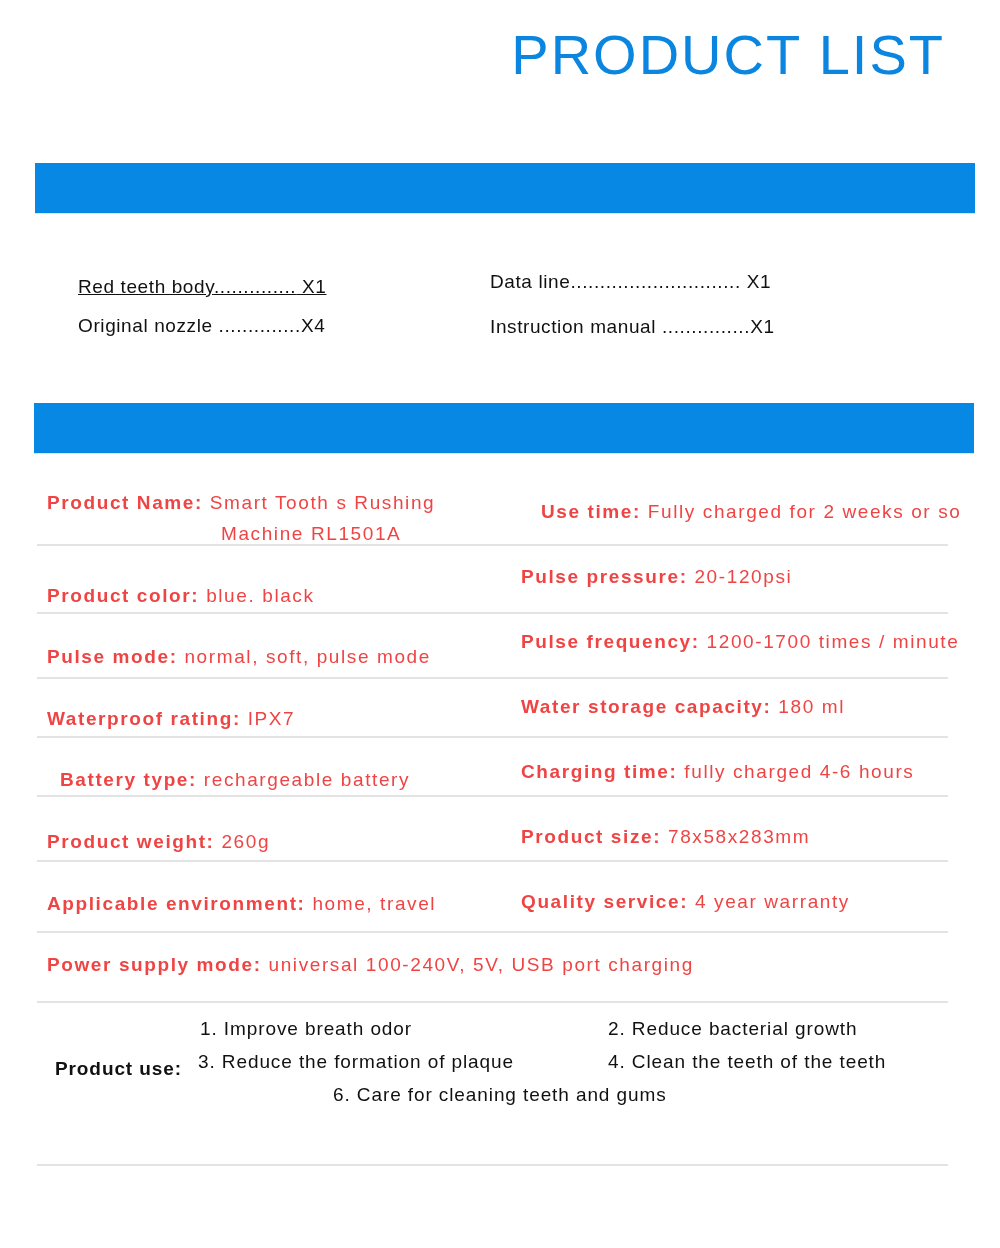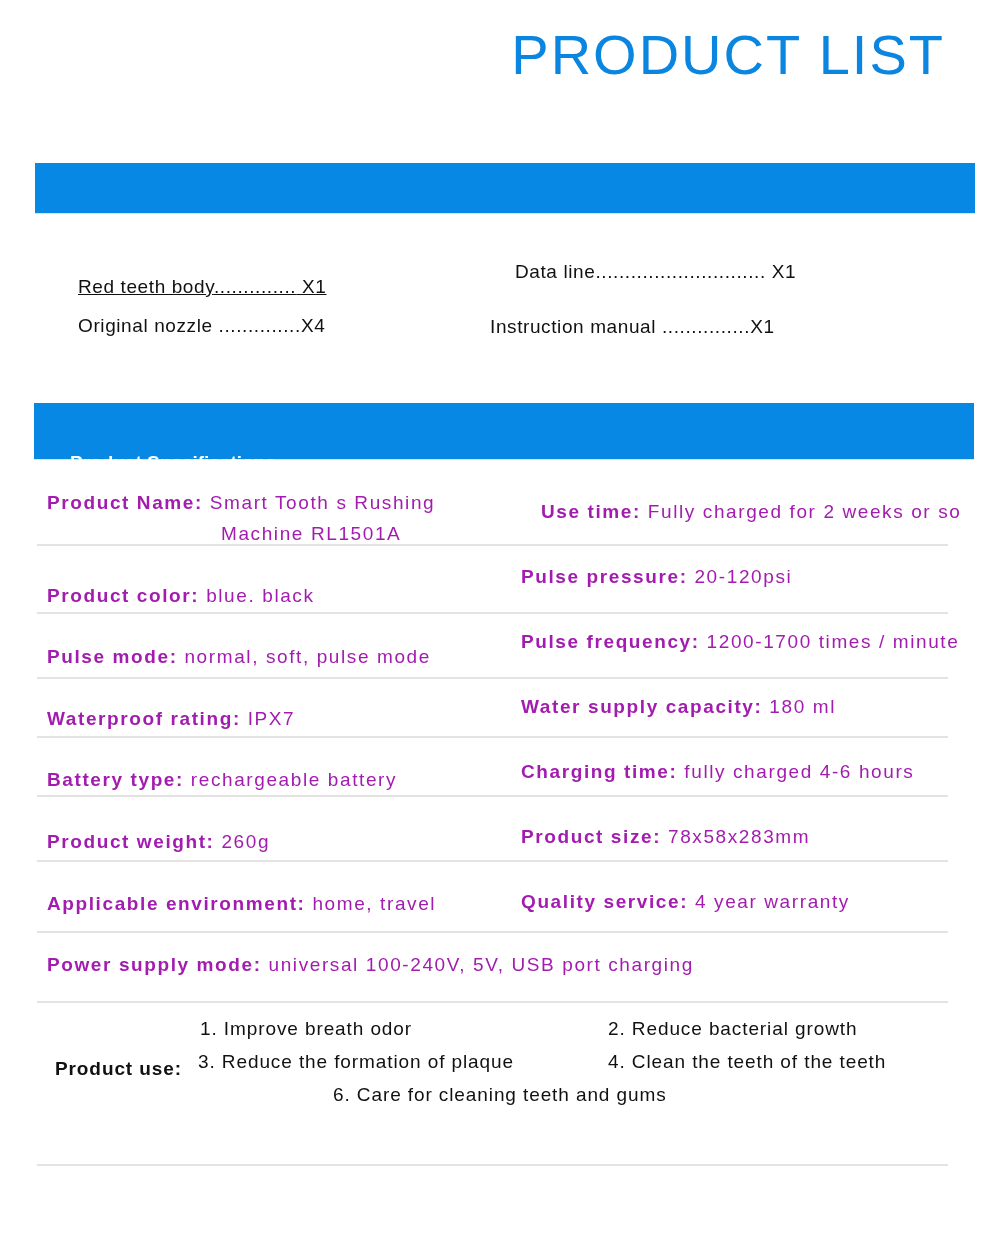--- a/index.html
+++ b/index.html
@@ -12,59 +12,59 @@
     left: 0; top: 22px; width: 945px; text-align: right;
     font-size: 56px; font-weight: normal; color: #0a86e0; letter-spacing: 2px;
     transform: scaleX(1.0);
   }
   .section-bar {
     background: #0788e4; color: #fff; font-weight: bold; font-size: 19px;
     box-shadow: 0 1px 0 #cfe6f8;
   }
   .section-bar span { position: absolute; left: 36px; top: 14px; margin-top: 35px; }
   .bar1 { left: 35px; top: 163px; width: 940px; height: 50px; }
-  .bar2 { left: 34px; top: 403px; width: 940px; height: 56px; }
+  .bar2 { left: 34px; top: 403px; width: 940px; height: 50px; }
   .cfg { font-size: 19px; letter-spacing: 0.6px; color: #111; white-space: pre; }
-  .spec { font-size: 19px; letter-spacing: 1.6px; color: #a21caf; white-space: nowrap; }
+  .spec { font-size: 19px; letter-spacing: 1.6px; color: #ef4444; white-space: nowrap; }
   .spec b { font-weight: bold; }
   .divider { left: 37px; width: 911px; height: 2px; background: #e3e3e3; }
   .use { font-size: 19px; letter-spacing: 0.9px; color: #111; white-space: nowrap; }
   .use b { font-weight: bold; }
 </style>
 </head>
 <body>
 
 <div class="abs page-title">PRODUCT LIST</div>
 
 <div class="abs section-bar bar1">
   <span>Configuration details</span>
 </div>
 
 <div class="abs cfg" style="left:78px; top:276px;text-decoration:underline;"><span>Red teeth body</span><span>..............</span><span> X1</span></div>
 <div class="abs cfg" style="left:78px; top:315px;"><span>Original nozzle </span><span>..............</span><span>X4</span></div>
-<div class="abs cfg" style="left:490px; top:261px;margin-left:25px;"><span>Data line</span><span>.............................</span><span> X1</span></div>
+<div class="abs cfg" style="left:490px; top:271px;"><span>Data line</span><span>.............................</span><span> X1</span></div>
 <div class="abs cfg" style="left:490px; top:316px;"><span>Instruction manual </span><span>...............</span><span>X1</span></div>
 
 <div class="abs section-bar bar2">
   <span>Product Specifications</span>
 </div>
 
 <div class="abs spec" style="left:47px; top:492px;"><b>Product Name:</b><span> Smart Tooth s Rushing</span></div>
 <div class="abs spec" style="left:221px; top:523px;"><span>Machine RL1501A</span></div>
 <div class="abs spec" style="left:47px; top:585px;"><b>Product color:</b><span> blue. black</span></div>
 <div class="abs spec" style="left:47px; top:646px;"><b>Pulse mode:</b><span> normal, soft, pulse mode</span></div>
 <div class="abs spec" style="left:47px; top:708px;"><b>Waterproof rating:</b><span> IPX7</span></div>
-<div class="abs spec" style="left:47px; top:769px;text-align:right;"><b>Battery type:</b><span> rechargeable battery</span></div>
+<div class="abs spec" style="left:60px; top:769px;text-align:right;"><b>Battery type:</b><span> rechargeable battery</span></div>
 <div class="abs spec" style="left:47px; top:831px;"><b>Product weight:</b><span> 260g</span></div>
 <div class="abs spec" style="left:47px; top:893px;"><b>Applicable environment:</b><span> home, travel</span></div>
 
 <div class="abs spec" style="left:521px; top:501px;margin-left:20px;"><b>Use time:</b><span> Fully charged for 2 weeks or so</span></div>
 <div class="abs spec" style="left:521px; top:566px;"><b>Pulse pressure:</b><span> 20-120psi</span></div>
 <div class="abs spec" style="left:521px; top:631px;"><b>Pulse frequency:</b><span> 1200-1700 times / minute</span></div>
-<div class="abs spec" style="left:521px; top:696px;"><b>Water supply capacity:</b><span> 180 ml</span></div>
+<div class="abs spec" style="left:521px; top:696px;"><b>Water storage capacity:</b><span> 180 ml</span></div>
 <div class="abs spec" style="left:521px; top:761px;"><b>Charging time:</b><span> fully charged 4-6 hours</span></div>
 <div class="abs spec" style="left:521px; top:826px;"><b>Product size:</b><span> 78x58x283mm</span></div>
 <div class="abs spec" style="left:521px; top:891px;"><b>Quality service:</b><span> 4 year warranty</span></div>
 
 <div class="abs spec" style="left:47px; top:954px;"><b>Power supply mode:</b><span> universal 100-240V, 5V, USB port charging</span></div>
 
 <div class="abs divider" style="top:544px;"></div>
 <div class="abs divider" style="top:612px;"></div>
 <div class="abs divider" style="top:677px;"></div>
 <div class="abs divider" style="top:736px;"></div>

